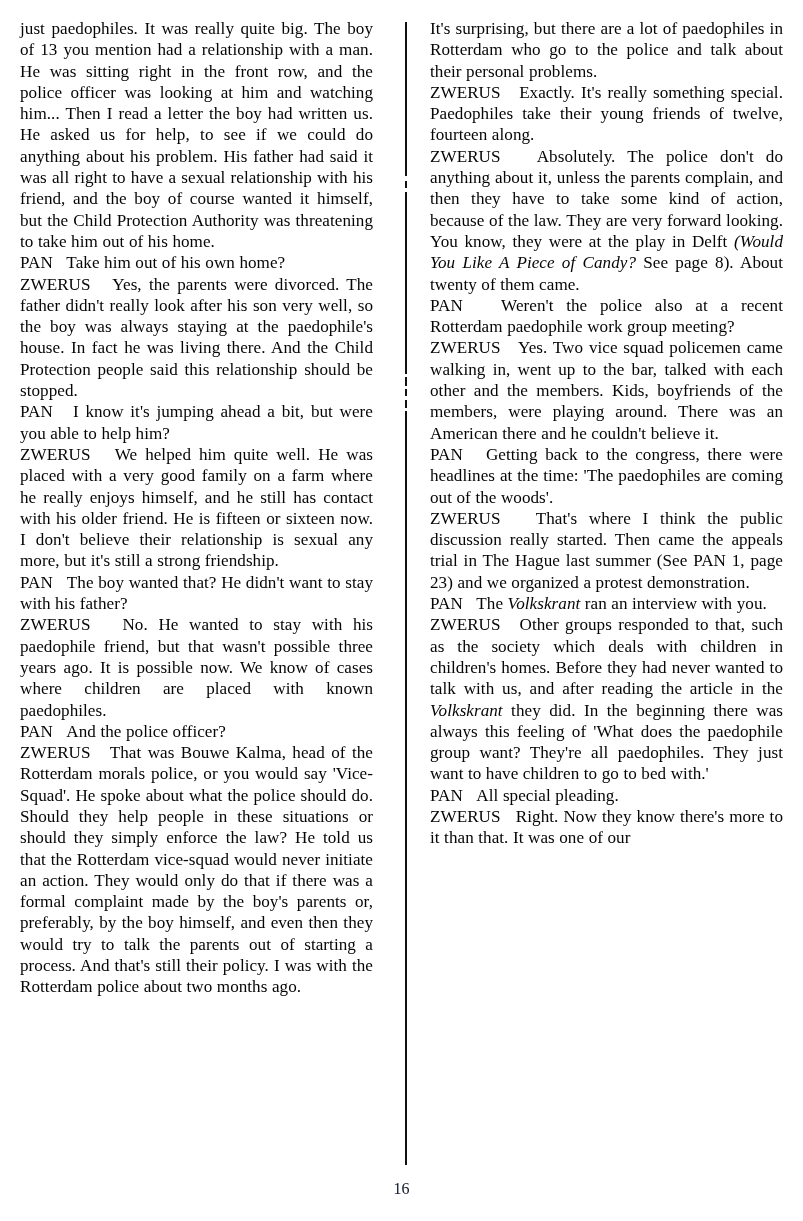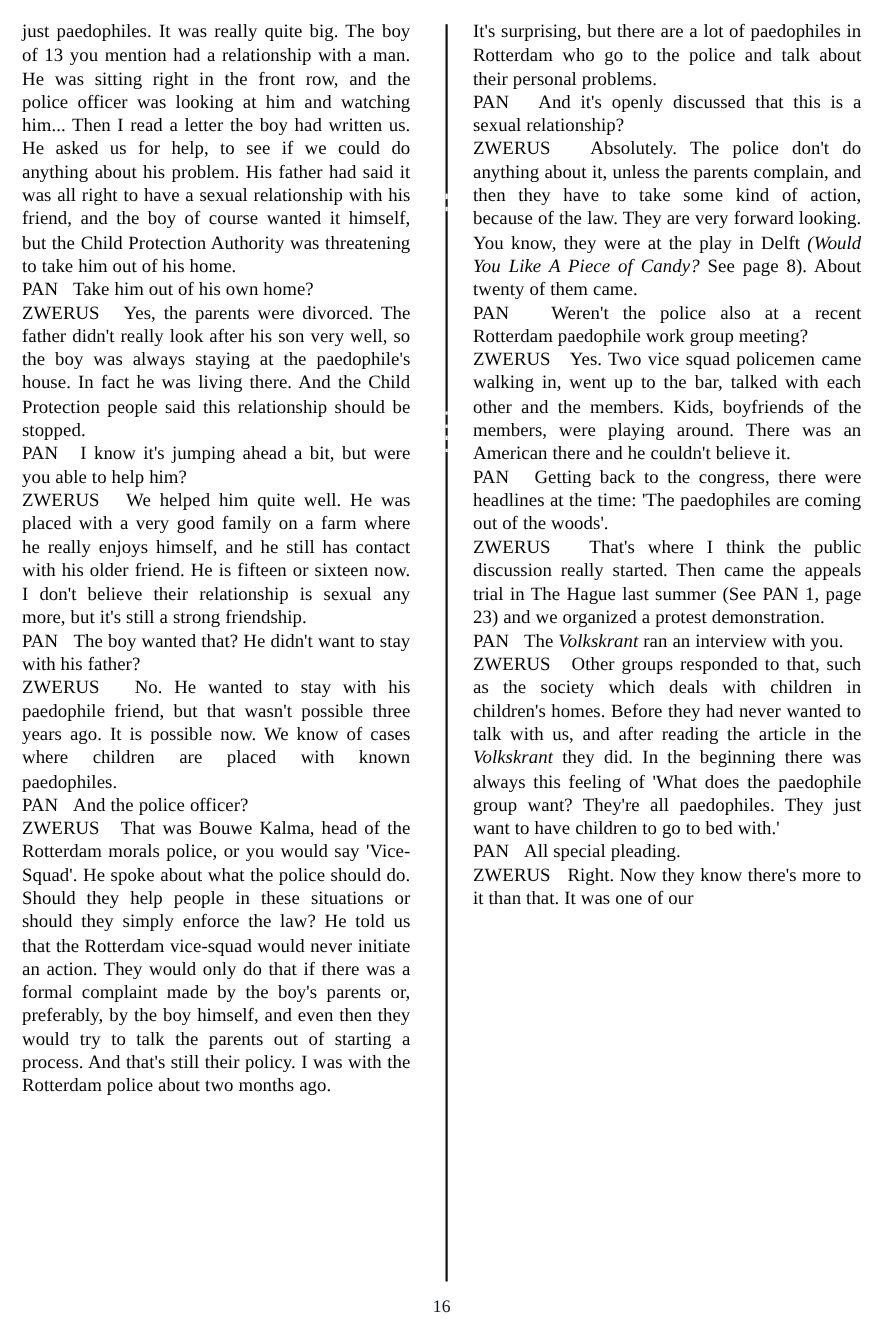--- a/index.html
+++ b/index.html
@@ -124,21 +124,21 @@
         <p class="para"><span class="speaker">ZWERUS</span><span>Yes, the parents were divorced. The father didn't really look after his son very well, so the boy was always staying at the paedophile's house. In fact he was living there. And the Child Protection people said this relationship should be stopped.</span></p>
         <p class="para"><span class="speaker">PAN</span><span>I know it's jumping ahead a bit, but were you able to help him?</span></p>
         <p class="para"><span class="speaker">ZWERUS</span><span>We helped him quite well. He was placed with a very good family on a farm where he really enjoys himself, and he still has contact with his older friend. He is fifteen or sixteen now. I don't believe their relationship is sexual any more, but it's still a strong friendship.</span></p>
         <p class="para"><span class="speaker">PAN</span><span>The boy wanted that? He didn't want to stay with his father?</span></p>
         <p class="para"><span class="speaker">ZWERUS</span><span>No. He wanted to stay with his paedophile friend, but that wasn't possible three years ago. It is possible now. We know of cases where children are placed with known paedophiles.</span></p>
         <p class="para"><span class="speaker">PAN</span><span>And the police officer?</span></p>
         <p class="para"><span class="speaker">ZWERUS</span><span>That was Bouwe Kalma, head of the Rotterdam morals police, or you would say 'Vice-Squad'. He spoke about what the police should do. Should they help people in these situations or should they simply enforce the law? He told us that the Rotterdam vice-squad would never initiate an action. They would only do that if there was a formal complaint made by the boy's parents or, preferably, by the boy himself, and even then they would try to talk the parents out of starting a process. And that's still their policy. I was with the Rotterdam police about two months ago.</span></p>
       </div>
     <div class="column right" id="col-right">
         <p class="para"><span>It's surprising, but there are a lot of paedophiles in Rotterdam who go to the police and talk about their personal problems.</span></p>
-        <p class="para"><span class="speaker">PAN</span><span>And it's openly discussed that this is a sexual relationship?</span></p>
+        <p class="para"><span class="speaker">ZWERUS</span><span>Exactly. It's really something special. Paedophiles take their young friends of twelve, fourteen along.</span></p>
         <p class="para"><span class="speaker">ZWERUS</span><span>Absolutely. The police don't do anything about it, unless the parents complain, and then they have to take some kind of action, because of the law. They are very forward looking. You know, they were at the play in Delft </span><span class="title-italic">(Would You Like A Piece of Candy?</span><span> See page 8). About twenty of them came.</span></p>
         <p class="para"><span class="speaker">PAN</span><span>Weren't the police also at a recent Rotterdam paedophile work group meeting?</span></p>
         <p class="para"><span class="speaker">ZWERUS</span><span>Yes. Two vice squad policemen came walking in, went up to the bar, talked with each other and the members. Kids, boyfriends of the members, were playing around. There was an American there and he couldn't believe it.</span></p>
         <p class="para"><span class="speaker">PAN</span><span>Getting back to the congress, there were headlines at the time: 'The paedophiles are coming out of the woods'.</span></p>
         <p class="para"><span class="speaker">ZWERUS</span><span>That's where I think the public discussion really started. Then came the appeals trial in The Hague last summer (See PAN 1, page 23) and we organized a protest demonstration.</span></p>
         <p class="para"><span class="speaker">PAN</span><span>The </span><span class="title-italic">Volkskrant</span><span> ran an interview with you.</span></p>
         <p class="para"><span class="speaker">ZWERUS</span><span>Other groups responded to that, such as the society which deals with children in children's homes. Before they had never wanted to talk with us, and after reading the article in the </span><span class="title-italic">Volkskrant</span><span> they did. In the beginning there was always this feeling of 'What does the paedophile group want? They're all paedophiles. They just want to have children to go to bed with.'</span></p>
         <p class="para"><span class="speaker">PAN</span><span>All special pleading.</span></p>
         <p class="para"><span class="speaker">ZWERUS</span><span>Right. Now they know there's more to it than that. It was one of our</span></p>
       </div>

